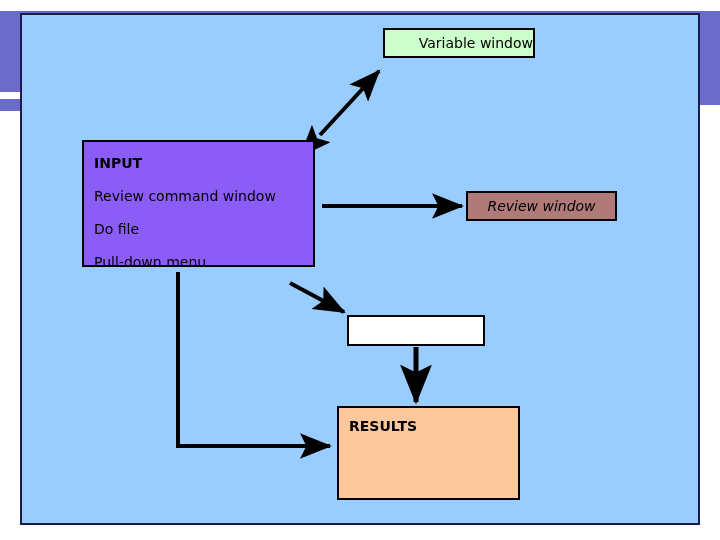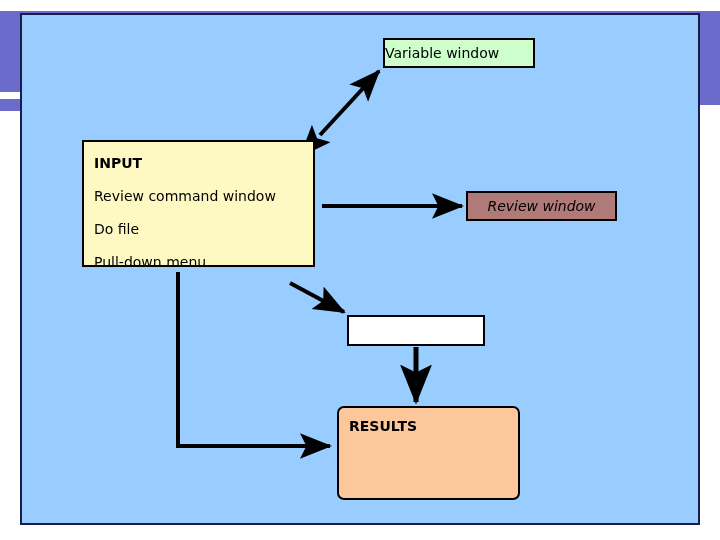--- a/index.html
+++ b/index.html
@@ -32,44 +32,43 @@
     border:2px solid #000000;
     box-sizing:border-box;
     color:#000000;
     font-size:14px;
     line-height:1.15;
   }
   .node .line{display:block;white-space:nowrap;}
   .node .line.bold{font-weight:bold;}
 
   #node-variable{
-    left:383px;top:38px;width:152px;height:30px;
+    left:383px;top:28px;width:152px;height:30px;
     background:#ccffcc;
-    display:flex;align-items:center;justify-content:flex-start;
+    display:flex;align-items:center;justify-content:flex-end;
   }
   #node-review{
     left:466px;top:191px;width:151px;height:30px;
     background:#b07a79;
     display:flex;align-items:center;justify-content:center;font-style:italic;
   }
   #node-input{
     left:82px;top:140px;width:233px;height:127px;
-    background:#fef9c3;
+    background:#8b5cf6;
     padding:13px 0 0 10px;
   }
   #node-input .line{margin-bottom:17px;}
   #node-blank{
     left:347px;top:315px;width:138px;height:31px;
     background:#ffffff;
   }
   #node-results{
     left:337px;top:406px;width:183px;height:94px;
     background:#fcc89b;
     padding:10px 0 0 10px;
-    border-radius:7px;
   }
   #node-results .line{margin-bottom:16px;}
 
   
   #arrows{position:absolute;left:0;top:0;width:720px;height:540px;pointer-events:none;}
 </style>
 </head>
 <body>
 
 <div id="slide">

